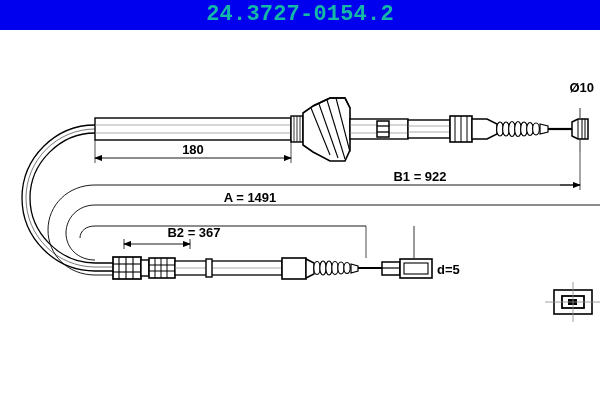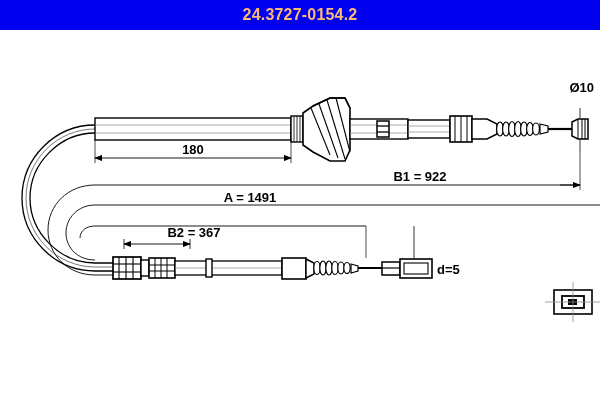--- a/index.html
+++ b/index.html
@@ -4,22 +4,22 @@
 <style>
   html,body{margin:0;padding:0;background:#ffffff;}
   body{width:600px;height:400px;overflow:hidden;
        font-family:"Liberation Sans",sans-serif;}
   #page{position:relative;width:600px;height:400px;background:#fff;}
 
   
   #header{position:absolute;left:0;top:0;width:600px;height:30px;
           background:#0000ee;display:flex;align-items:center;
           justify-content:center;gap:26px;}
-  #header .htxt{color:#fdba74;font-size:16px;font-weight:bold;
-                letter-spacing:.2px;font-family:Liberation Sans, sans-serif;
+  #header .htxt{color:#14b8a6;font-size:22px;font-weight:bold;
+                letter-spacing:.2px;font-family:Liberation Mono, monospace;
                 line-height:30px;}
 
   
   #canvas{position:absolute;left:0;top:30px;width:600px;height:370px;}
   svg{display:block;}
   .lbl{font-family:"Liberation Sans",sans-serif;font-size:13px;
        font-weight:bold;fill:#000;}
 </style>
 </head>
 <body>

